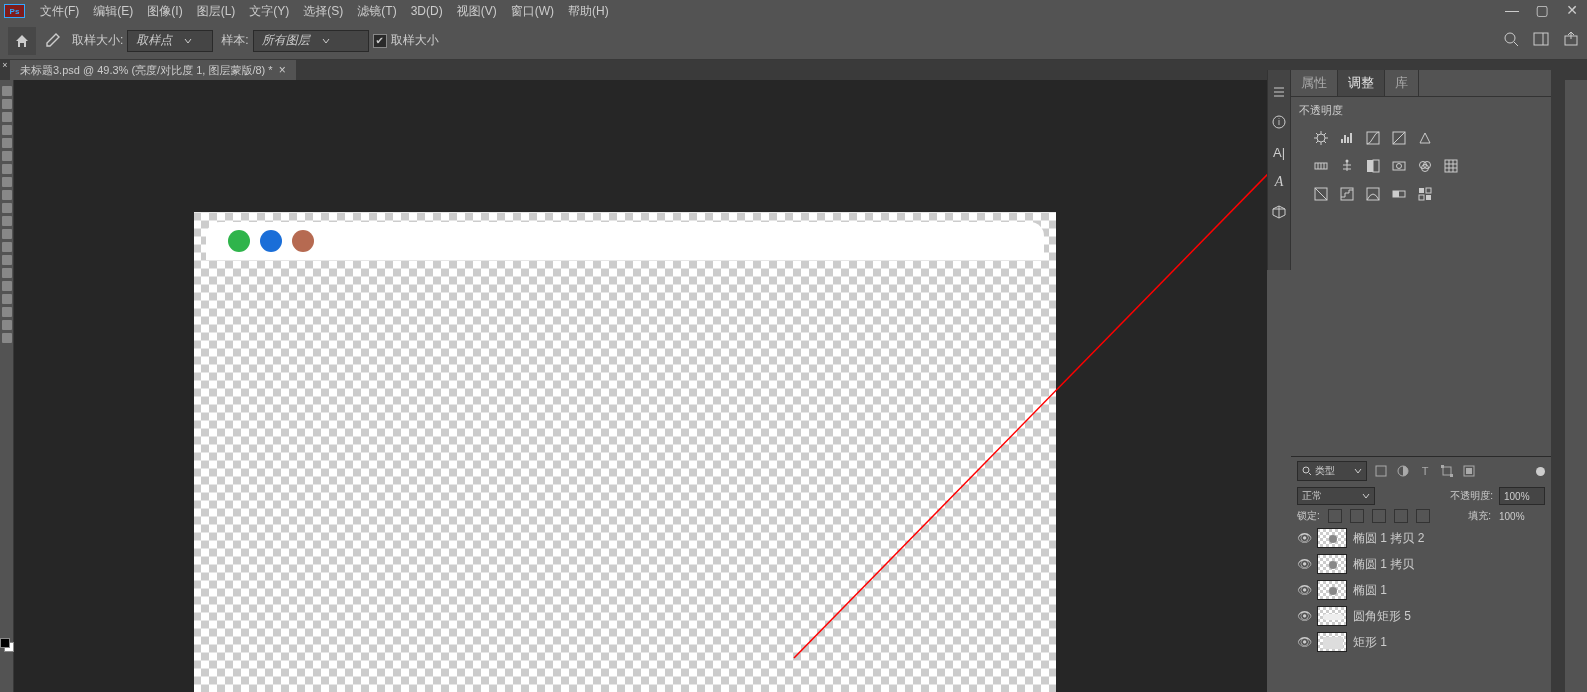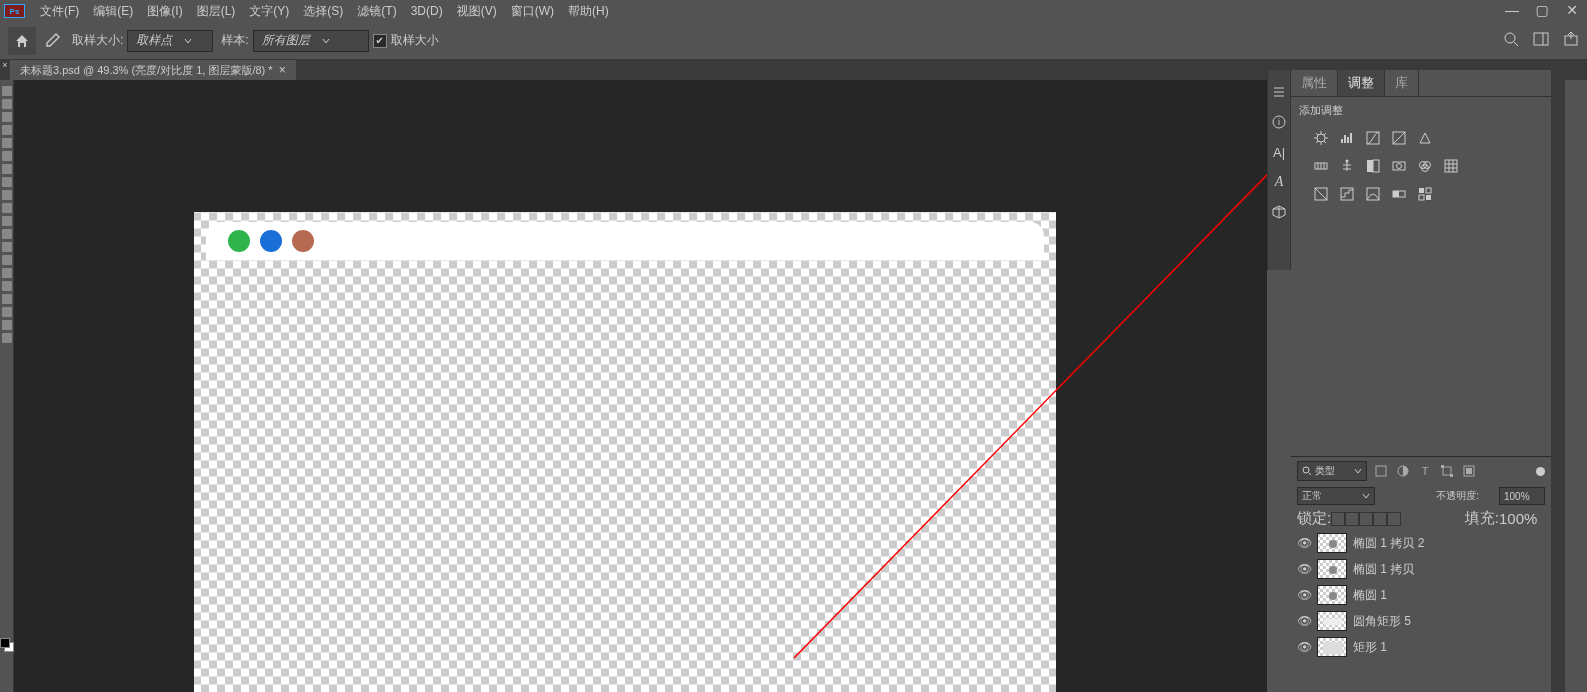--- a/index.html
+++ b/index.html
@@ -56,23 +56,23 @@
   .ptab.active { background: #454545; color: #e6e6e6; }
   .adj-title { padding: 6px 8px; font-size: 11px; }
   .adj-row { display: flex; gap: 10px; padding: 6px 22px; align-items: center; }
   .adj-ico { width: 16px; height: 16px; color: #bbb; display: flex; align-items: center; justify-content: center; }
 
   .right-bottom { position: absolute; bottom: 0; right: 36px; width: 260px; top: 456px; background: #535353; display: flex; flex-direction: column; border-top: 1px solid #2a2a2a; }
   .filter-row { display: flex; align-items: center; gap: 6px; padding: 4px 6px; }
   .search-dd { flex: 0 0 70px; background: #454545; border: 1px solid #2a2a2a; height: 20px; display: flex; align-items: center; padding: 0 4px; font-size: 10px; }
   .ficon { width: 16px; height: 16px; display: flex; align-items: center; justify-content: center; color: #aaa; font-size: 11px; }
   .small-dot { width: 9px; height: 9px; border-radius: 50%; background: #ccc; }
-  .opacity-row { display: flex; align-items: center; padding: 2px 6px; gap: 20px; font-size: 10px; }
+  .opacity-row { display: flex; align-items: center; padding: 2px 6px; gap: 6px; font-size: 10px; }
   .opacity-row .dd { background: #454545; border: 1px solid #2a2a2a; padding: 0 4px; height: 18px; display: flex; align-items: center; }
-  .lock-row { display: flex; align-items: center; padding: 2px 6px; gap: 0; font-size: 15px; }
+  .lock-row { display: flex; align-items: center; padding: 2px 6px; gap: 8px; font-size: 10px; }
   .lock-row .sq { width: 14px; height: 14px; background: #555; border: 1px solid #333; }
   .layers-list { flex: 1; overflow: hidden; }
   .layer-row { display: flex; align-items: center; padding: 2px 6px; gap: 6px; height: 26px; }
   .eye { width: 14px; font-size: 12px; }
   .thumb { width: 30px; height: 20px; background: repeating-conic-gradient(#fff 0 25%, #ccc 0 50%) 50% / 6px 6px; border: 1px solid #222; position: relative; }
   .thumb-shape { position: absolute; }
   .layer-name { font-size: 12px; }
   .rscroll { position: absolute; top: 70px; right: 22px; width: 14px; bottom: 0; background: #3a3a3a; }
 </style>
 </head>
@@ -210,21 +210,21 @@
       </svg>
     </div>
 </div>
 
 <div class="right-top">
   <div class="panel-tabs">
     <div class="ptab">属性</div>
     <div class="ptab active">调整</div>
     <div class="ptab">库</div>
   </div>
-  <div class="adj-title">添加调整</div>
+  <div class="adj-title">不透明度</div>
   <div class="adj-row">
     <div class="adj-ico">
         <svg width="14" height="14" viewBox="0 0 14 14">
           <circle cx="7" cy="7" r="4" stroke="#ccc" fill="none"></circle>
           <path d="M7 0V3M7 11V14M0 7H3M11 7H14M2 2L4 4M10 10L12 12M2 12L4 10M10 4L12 2" stroke="#ccc"></path>
         </svg>
       </div>
     <div class="adj-ico">
         <svg width="14" height="14" viewBox="0 0 14 14">
           <path d="M2 12V8M5 12V4M8 12V6M11 12V2" stroke="#ccc" stroke-width="2"></path>

